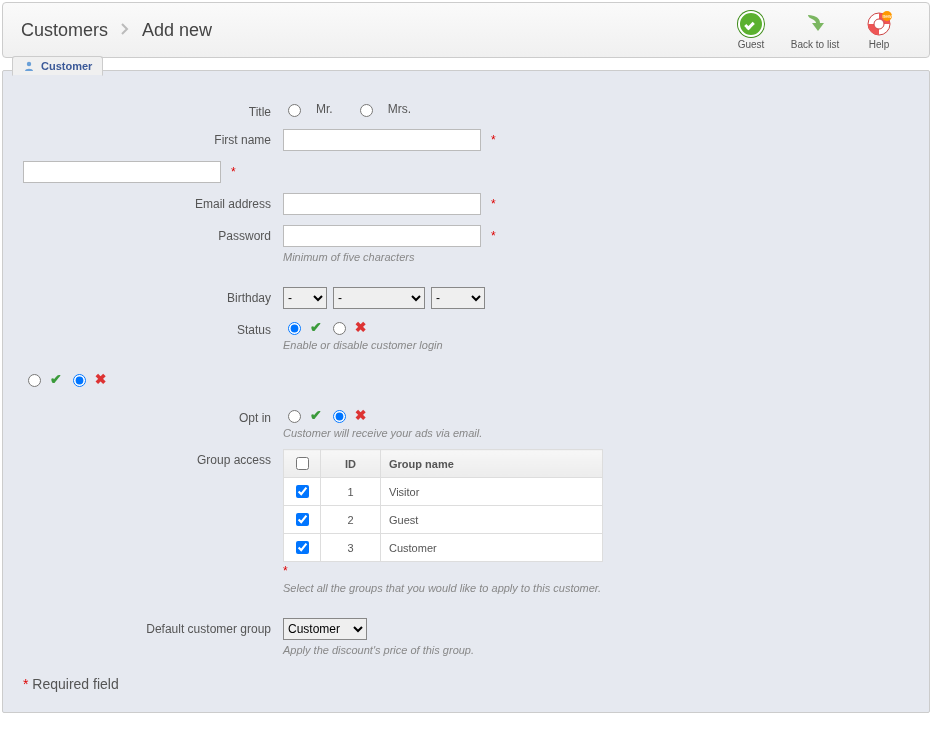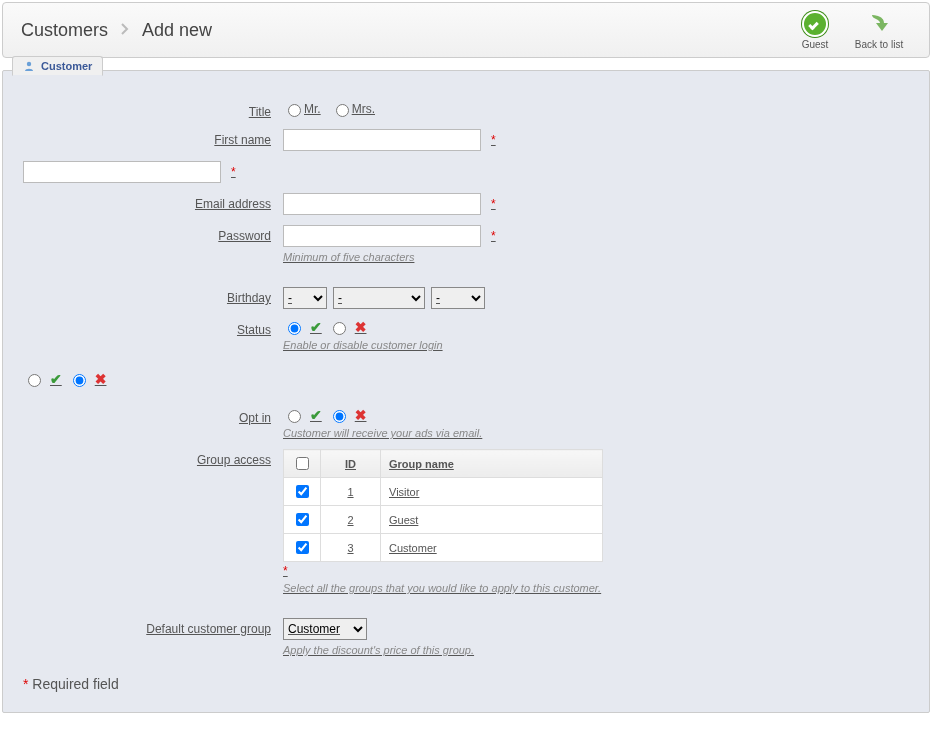--- a/index.html
+++ b/index.html
@@ -67,21 +67,20 @@
     border: 1px solid #ccc;
     background: #e6e9f0;
     padding: 30px 20px 20px 20px;
     min-height: 630px;
     border-radius: 2px;
   }
   .form-row {
     display: flex;
     align-items: flex-start;
     margin-bottom: 10px;
-    text-decoration: underline;
   }
   .form-label {
     width: 260px;
     text-align: right;
     padding-right: 12px;
     padding-top: 4px;
     color: #555;
   }
   .form-field {
     display: flex;
@@ -101,21 +100,21 @@
     font-size: 12px;
   }
   select {
     height: 22px;
     border: 1px solid #888;
     font-size: 12px;
     background: #efefef;
   }
   .req { color: #d00; margin-left: 4px; }
   .hint { color: #888; font-style: italic; margin-top: 4px; font-size: 11px; }
-  .radio-row { display: flex; align-items: center; gap: 0; }
+  .radio-row { display: flex; align-items: center; gap: 12px; }
   .radio-row label { color: #555; margin-right: 10px; }
   .table {
     border: 1px solid #ccc;
     border-collapse: collapse;
     width: 320px;
     background: #fff;
   }
   .table th, .table td {
     border: 1px solid #ddd;
     padding: 4px 8px;
@@ -160,20 +159,33 @@
     <span class="icon icon-save"></span>
     <span>Guest</span>
   </div>
   <div class="toolbar-btn">
     <span class="icon icon-back">
       <svg viewBox="0 0 26 26">
           <path d="M20 4 C20 4 8 4 8 12 L4 12 L10 20 L16 12 L12 12 C12 8 20 8 20 4 Z" fill="#7bb661" transform="scale(-1,1) translate(-26,0)"></path>
         </svg>
     </span>
     <span>Back to list</span>
+  </div>
+  <div class="toolbar-btn">
+    <span class="icon icon-help">
+      <svg viewBox="0 0 26 26">
+        <circle cx="13" cy="13" r="11" fill="#fff" stroke="#c44" stroke-width="1"></circle>
+        <path d="M13 2 A11 11 0 0 1 24 13 L18 13 A5 5 0 0 0 13 8 Z" fill="#e55"></path>
+        <path d="M13 24 A11 11 0 0 1 2 13 L8 13 A5 5 0 0 0 13 18 Z" fill="#e55"></path>
+        <circle cx="13" cy="13" r="5" fill="#fff" stroke="#c44"></circle>
+        <circle cx="21" cy="5" r="5" fill="#f90"></circle>
+          <text x="21" y="7" text-anchor="middle" font-size="5" fill="#fff">new</text>
+      </svg>
+    </span>
+    <span>Help</span>
   </div>
 </div>
 
 <div class="panel-wrap">
   <div class="tab">
     <span class="icon icon-user">
       <svg viewBox="0 0 12 12">
           <circle cx="6" cy="4" r="2.2" fill="#6aa0d8"></circle>
           <path d="M2 11 C2 8 10 8 10 11 Z" fill="#6aa0d8"></path>
         </svg>

